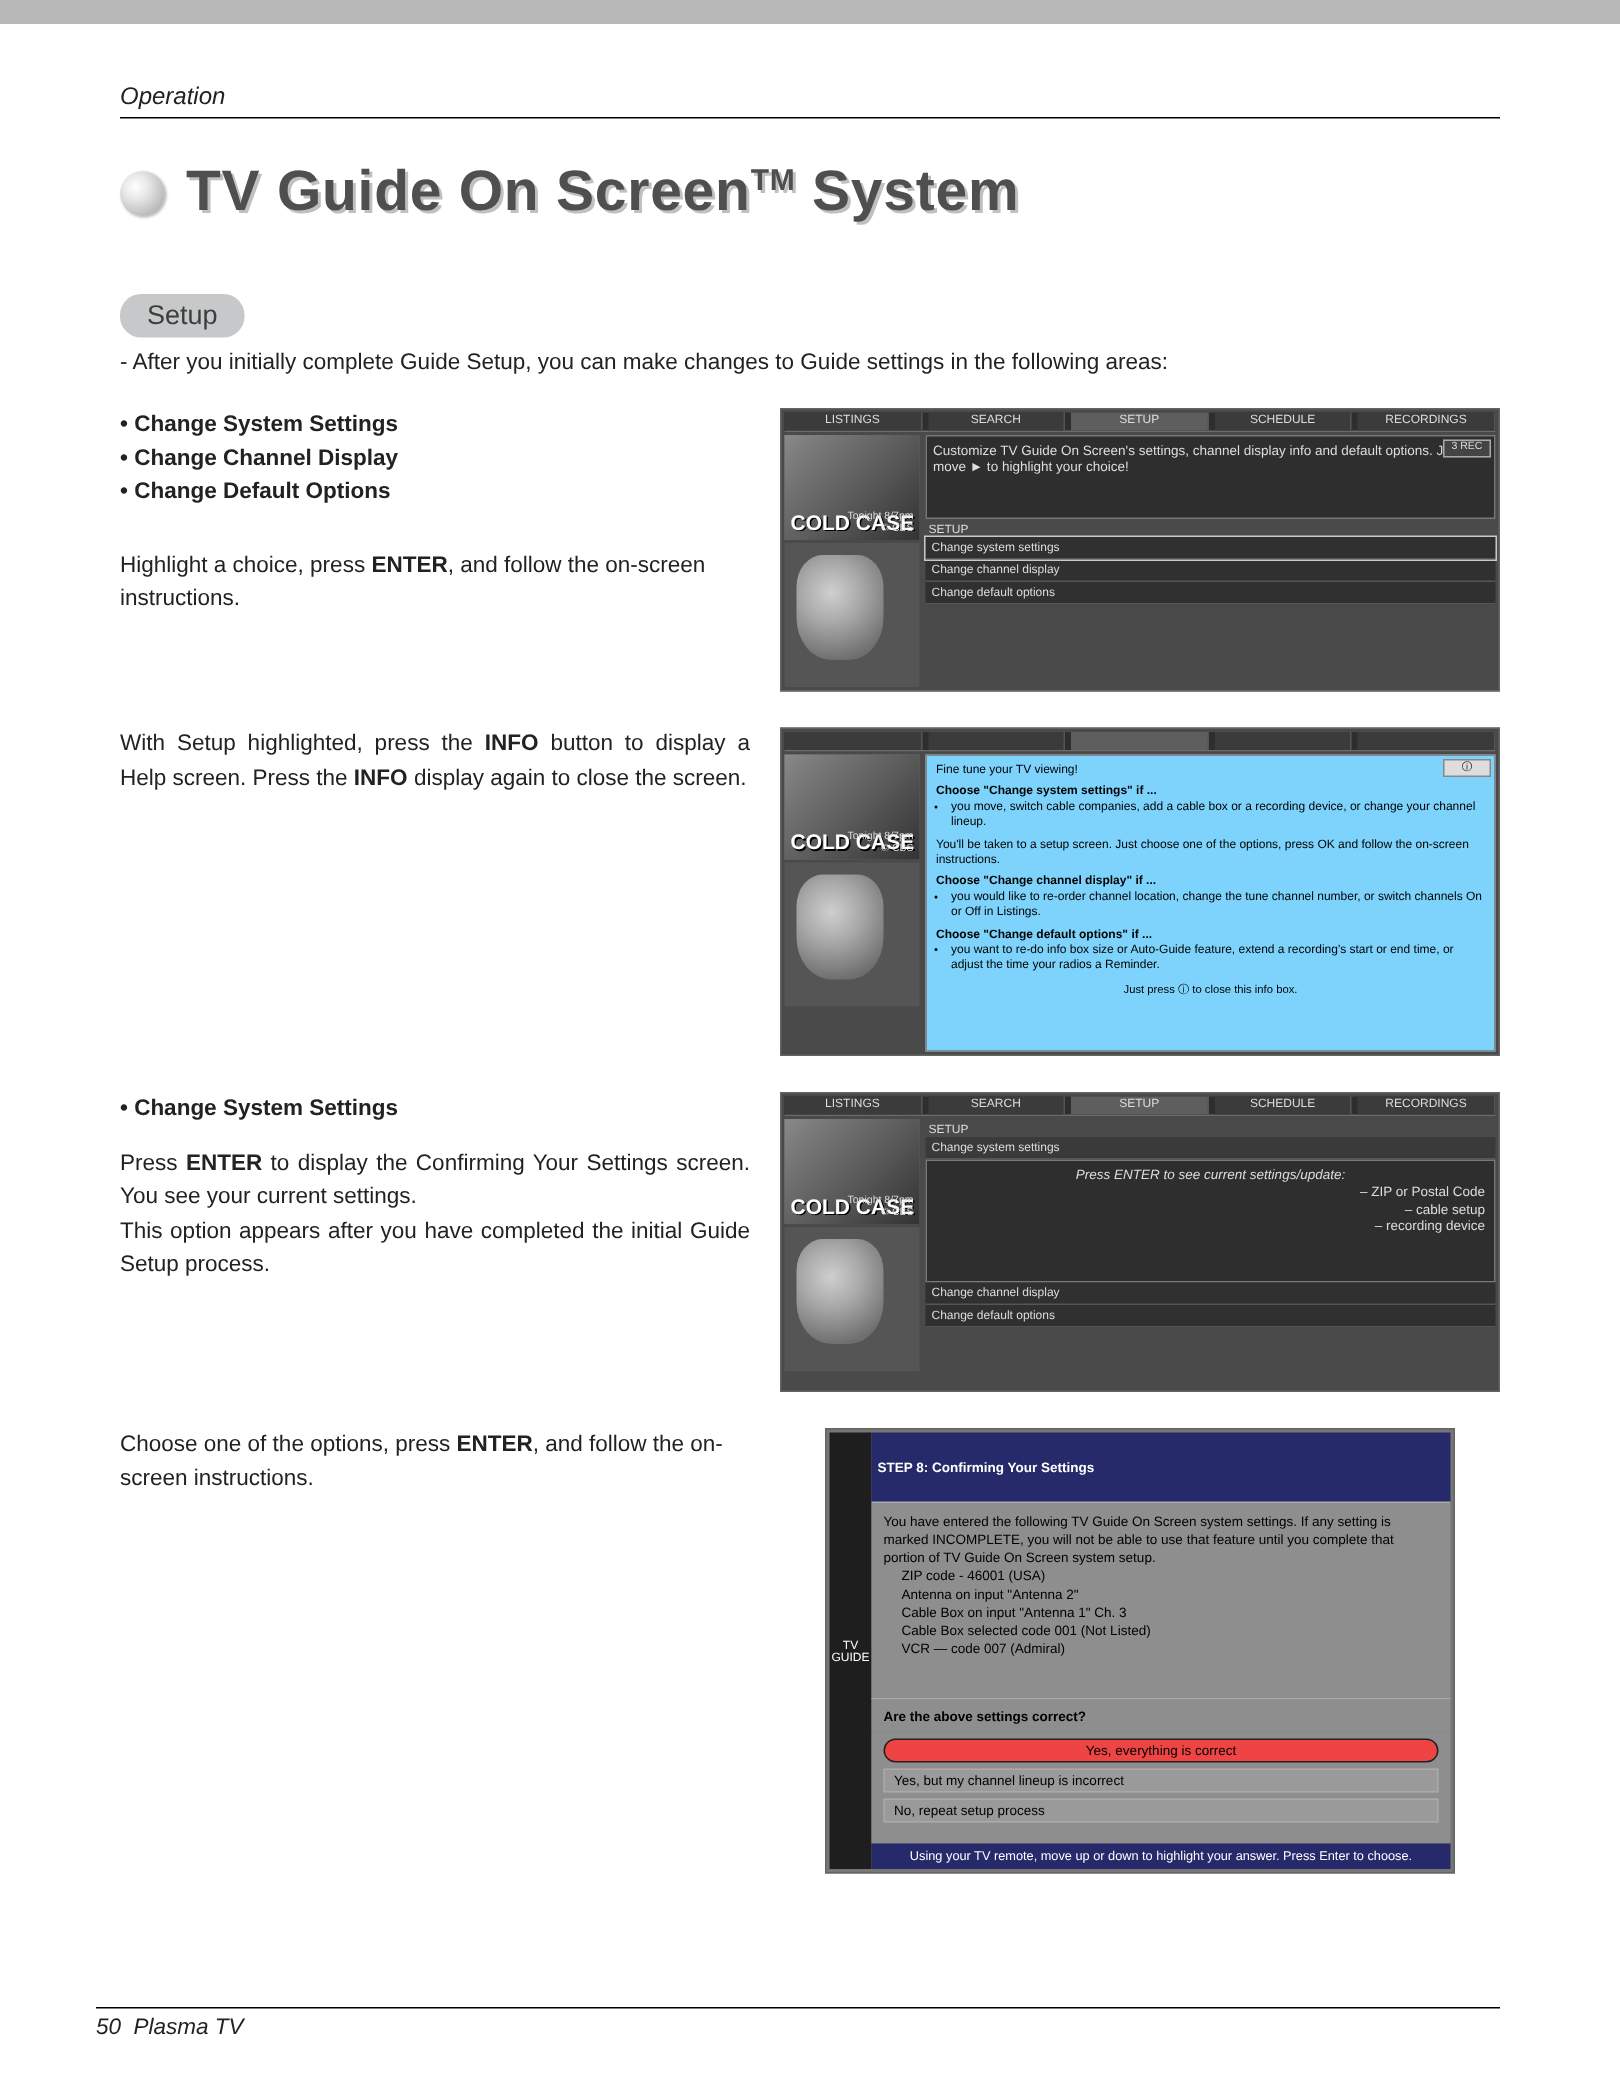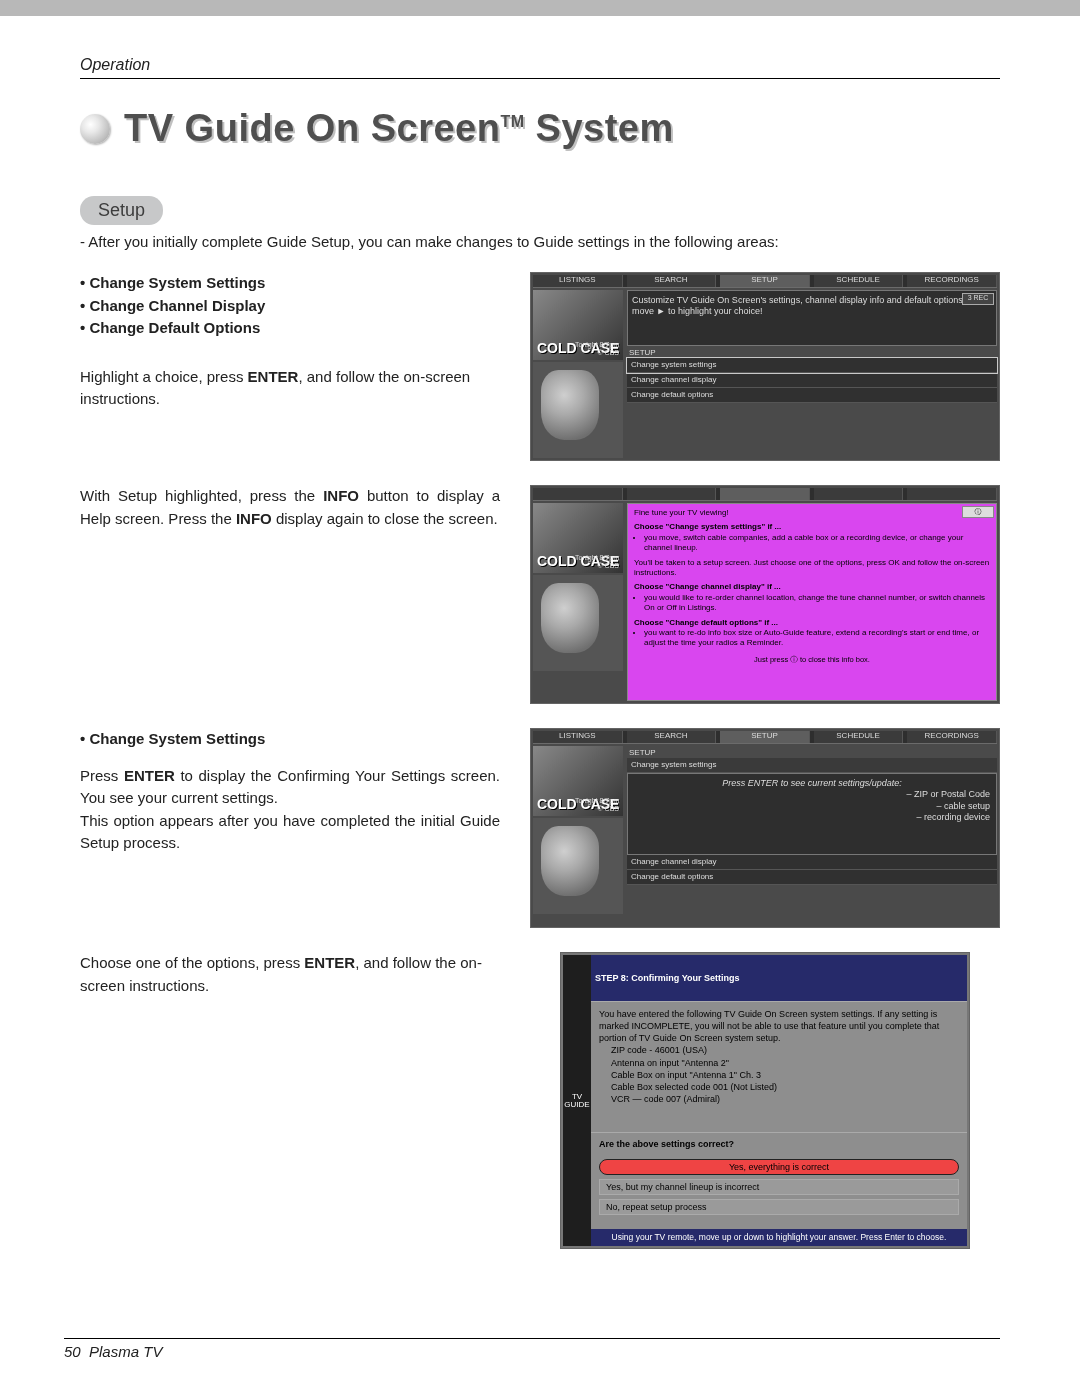--- a/index.html
+++ b/index.html
@@ -39,38 +39,38 @@
     box-shadow: 1px 1px 2px rgba(0,0,0,.3);
     flex: 0 0 auto;
   }
   .title-text {
     font-size: 38px;
     font-weight: bold;
     letter-spacing: 0.5px;
     color: #4f4f4f;
     text-shadow: 2px 2px 0 #c0c0c0;
   }
-  .title-text sup { font-size: 16px; vertical-align: super; }
+  .title-text sup { font-size: 20px; vertical-align: super; }
   .section-pill {
     display: inline-block;
     background: #c7c8c9;
     color: #3d3d3d;
     font-size: 18px;
     padding: 4px 18px;
     border-radius: 14px;
     margin-bottom: 8px;
   }
   .intro-line {
     font-size: 15px;
     color: #222;
     margin-bottom: 22px;
   }
   .two-col {
     display: flex;
-    gap: 30px;
+    gap: 20px;
     align-items: flex-start;
     margin-bottom: 24px;
   }
   .left-col { flex: 0 0 420px; line-height: 1.5; font-size: 15px; color: #222; }
   .left-col.justify { text-align: justify; }
   .bold-list { font-weight: bold; margin: 0; padding: 0; list-style: none; }
   .bold-list li::before { content: "• "; }
   .body-para { margin-top: 26px; }
   .right-col { flex: 1; }
   
@@ -103,21 +103,21 @@
   .thumb2 .shape { position:absolute; top:8px; left:8px; width:58px; height:70px; background:radial-gradient(circle at 40% 36%, #cfcfcf 0%, #a9a9a9 35%, #6e6e6e 80%); border-radius:30% 30% 40% 40%; }
   .panel-body { flex:1; }
   .hint-box { background:#2e2e2e; border:1px solid #777; padding:4px; min-height:46px; position:relative; }
   .hint-box .badge { position:absolute; top:2px; right:2px; width:30px; height:10px; border:1px solid #aaa; background:#444; font-size:7px; text-align:center;}
   .crumb { font-size:8px; padding:2px 0 0 2px; }
   .option-bar { background:#303030; border-bottom:1px solid #555; padding:2px 4px; font-size:8px; }
   .option-bar.active { outline:1px solid #c9c9c9; }
   .option-bar.hover { background:#3a3a3a; }
   .filler { height: 54px; }
   
-  .info-panel { background:#d946ef; color:#000; flex:1; padding:4px 6px; font-size:8px; line-height:1.3; min-height:188px; border:1px solid #888;}
+  .info-panel { background:#7dd3fc; color:#000; flex:1; padding:4px 6px; font-size:8px; line-height:1.3; min-height:188px; border:1px solid #888;}
   .info-panel .hd { font-weight:bold; margin-top:4px;}
   .info-panel ul { margin:0 0 4px 10px; padding:0; }
   .info-panel .ft { text-align:center; margin-top:6px; font-size:7.5px;}
   
   .css-box { background:#2e2e2e; border:1px solid #777; padding:4px 6px; min-height:72px; }
   
   .fig4 {
     background:#777;
     border:1px solid #646464;
     width: 100%;

